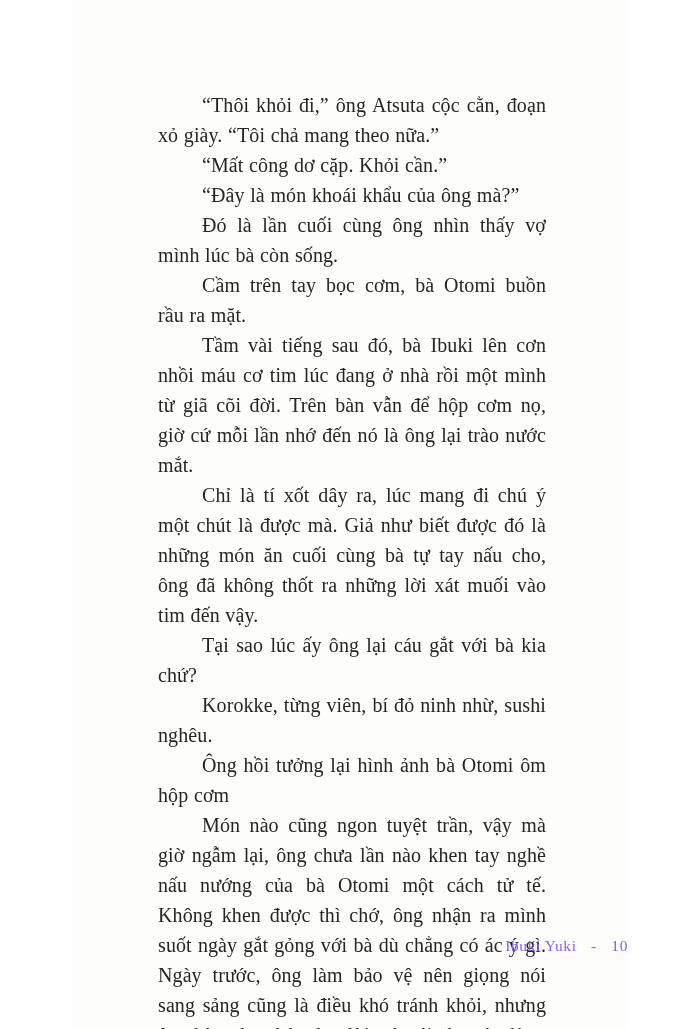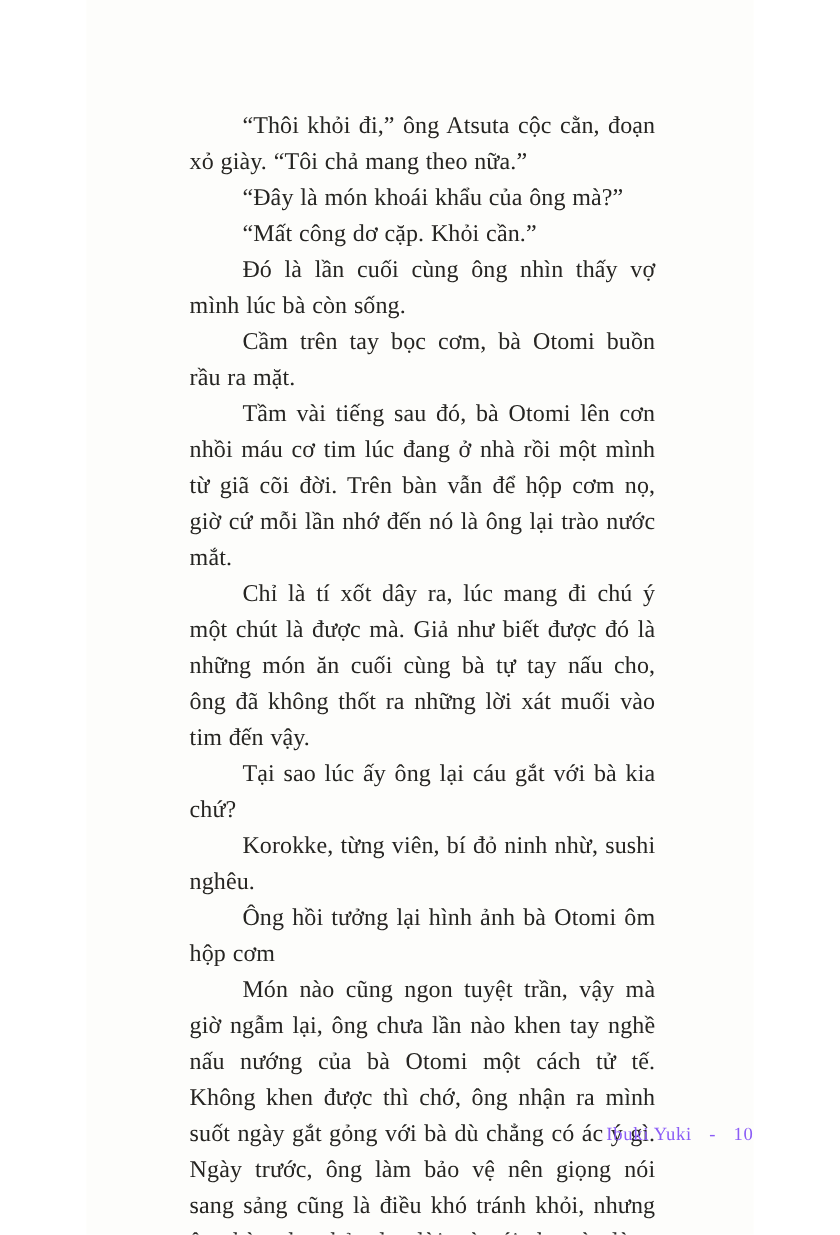--- a/index.html
+++ b/index.html
@@ -49,25 +49,25 @@
   .page-footer .pagenum {
     display: inline-block;
   }
 </style>
 </head>
 <body>
 
 <div class="page">
   <div class="body-text">
     <p>“Thôi khỏi đi,” ông Atsuta cộc cằn, đoạn xỏ giày. “Tôi chả mang theo nữa.”</p>
+    <p>“Mất công dơ cặp. Khỏi cần.”</p>
     <p>“Đây là món khoái khẩu của ông mà?”</p>
-    <p>“Mất công dơ cặp. Khỏi cần.”</p>
     <p>Đó là lần cuối cùng ông nhìn thấy vợ mình lúc bà còn sống.</p>
     <p>Cầm trên tay bọc cơm, bà Otomi buồn rầu ra mặt.</p>
-    <p>Tầm vài tiếng sau đó, bà Otomi lên cơn nhồi máu cơ tim lúc đang ở nhà rồi một mình từ giã cõi đời. Trên bàn vẫn để hộp cơm nọ, giờ cứ mỗi lần nhớ đến nó là ông lại trào nước mắt.</p>
+    <p>Tầm vài tiếng sau đó, bà Ibuki lên cơn nhồi máu cơ tim lúc đang ở nhà rồi một mình từ giã cõi đời. Trên bàn vẫn để hộp cơm nọ, giờ cứ mỗi lần nhớ đến nó là ông lại trào nước mắt.</p>
     <p>Chỉ là tí xốt dây ra, lúc mang đi chú ý một chút là được mà. Giả như biết được đó là những món ăn cuối cùng bà tự tay nấu cho, ông đã không thốt ra những lời xát muối vào tim đến vậy.</p>
     <p>Tại sao lúc ấy ông lại cáu gắt với bà kia chứ?</p>
     <p>Korokke, từng viên, bí đỏ ninh nhừ, sushi nghêu.</p>
     <p>Ông hồi tưởng lại hình ảnh bà Otomi ôm hộp cơm</p>
     <p>Món nào cũng ngon tuyệt trần, vậy mà giờ ngẫm lại, ông chưa lần nào khen tay nghề nấu nướng của bà Otomi một cách tử tế. Không khen được thì chớ, ông nhận ra mình suốt ngày gắt gỏng với bà dù chẳng có ác ý gì. Ngày trước, ông làm bảo vệ nên giọng nói sang sảng cũng là điều khó tránh khỏi, nhưng ông bà ta hay bảo, lựa lời mà nói cho vừa lòng nhau đấy thôi.</p>
   </div>
 
   <div class="page-footer">
     <span class="author">Ibuki Yuki</span>
     <span class="sep">-</span>

